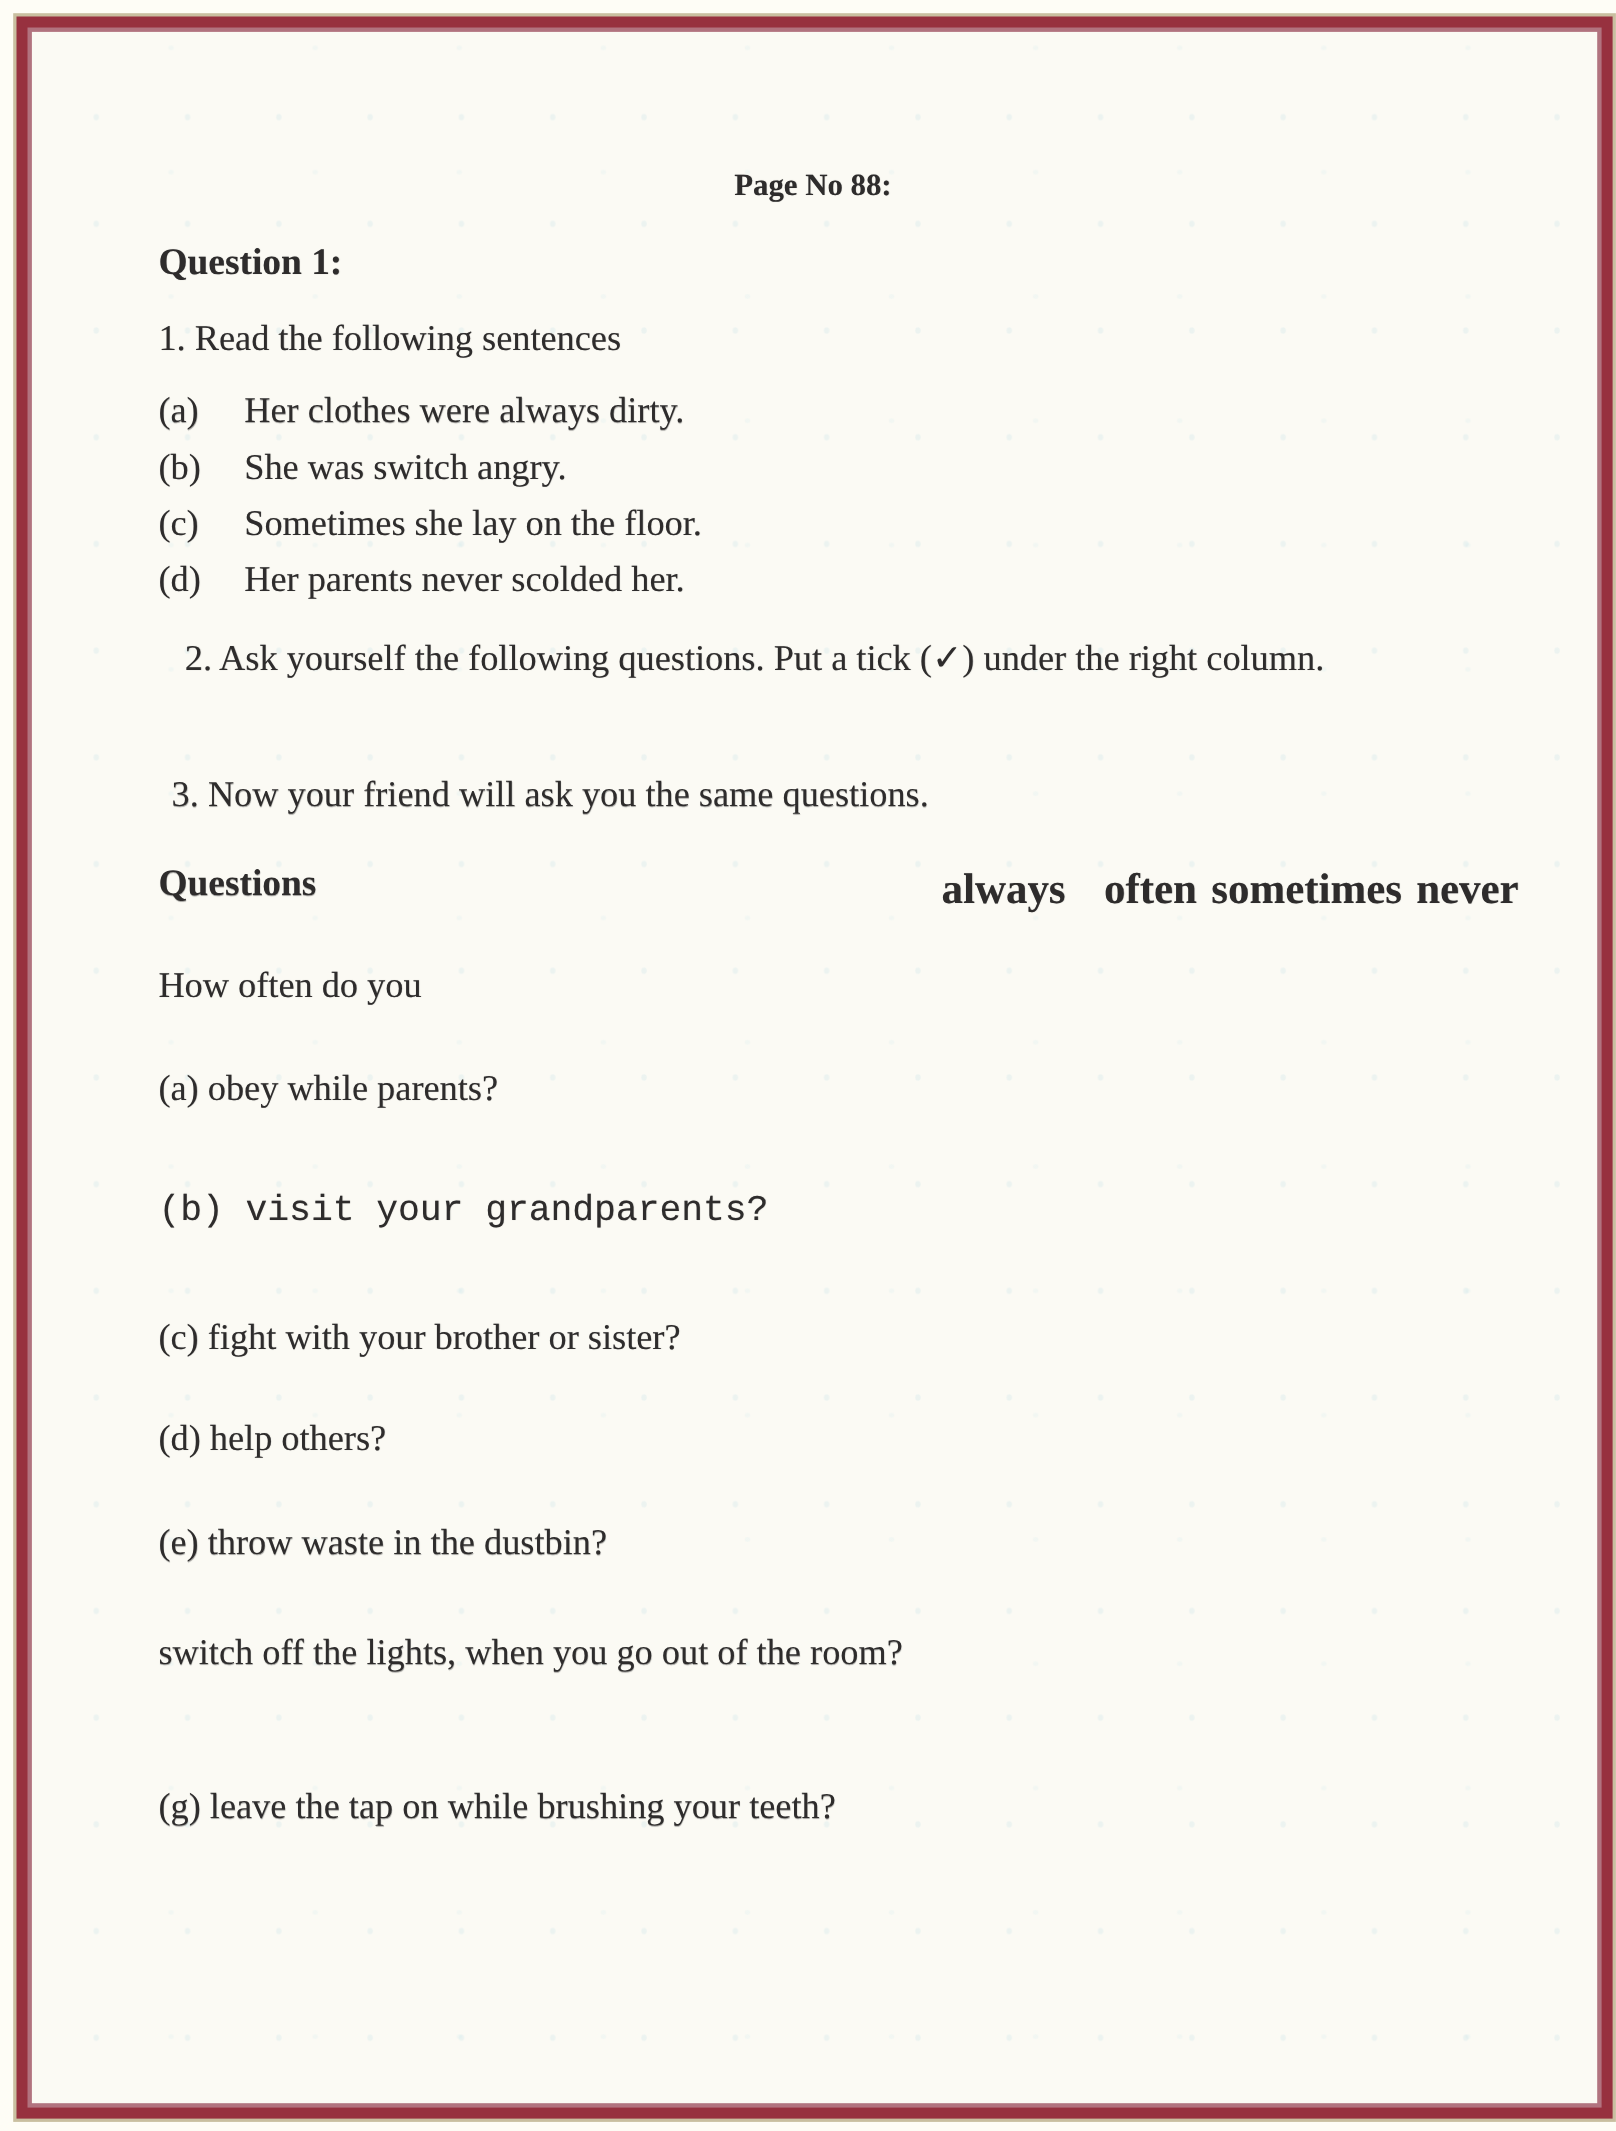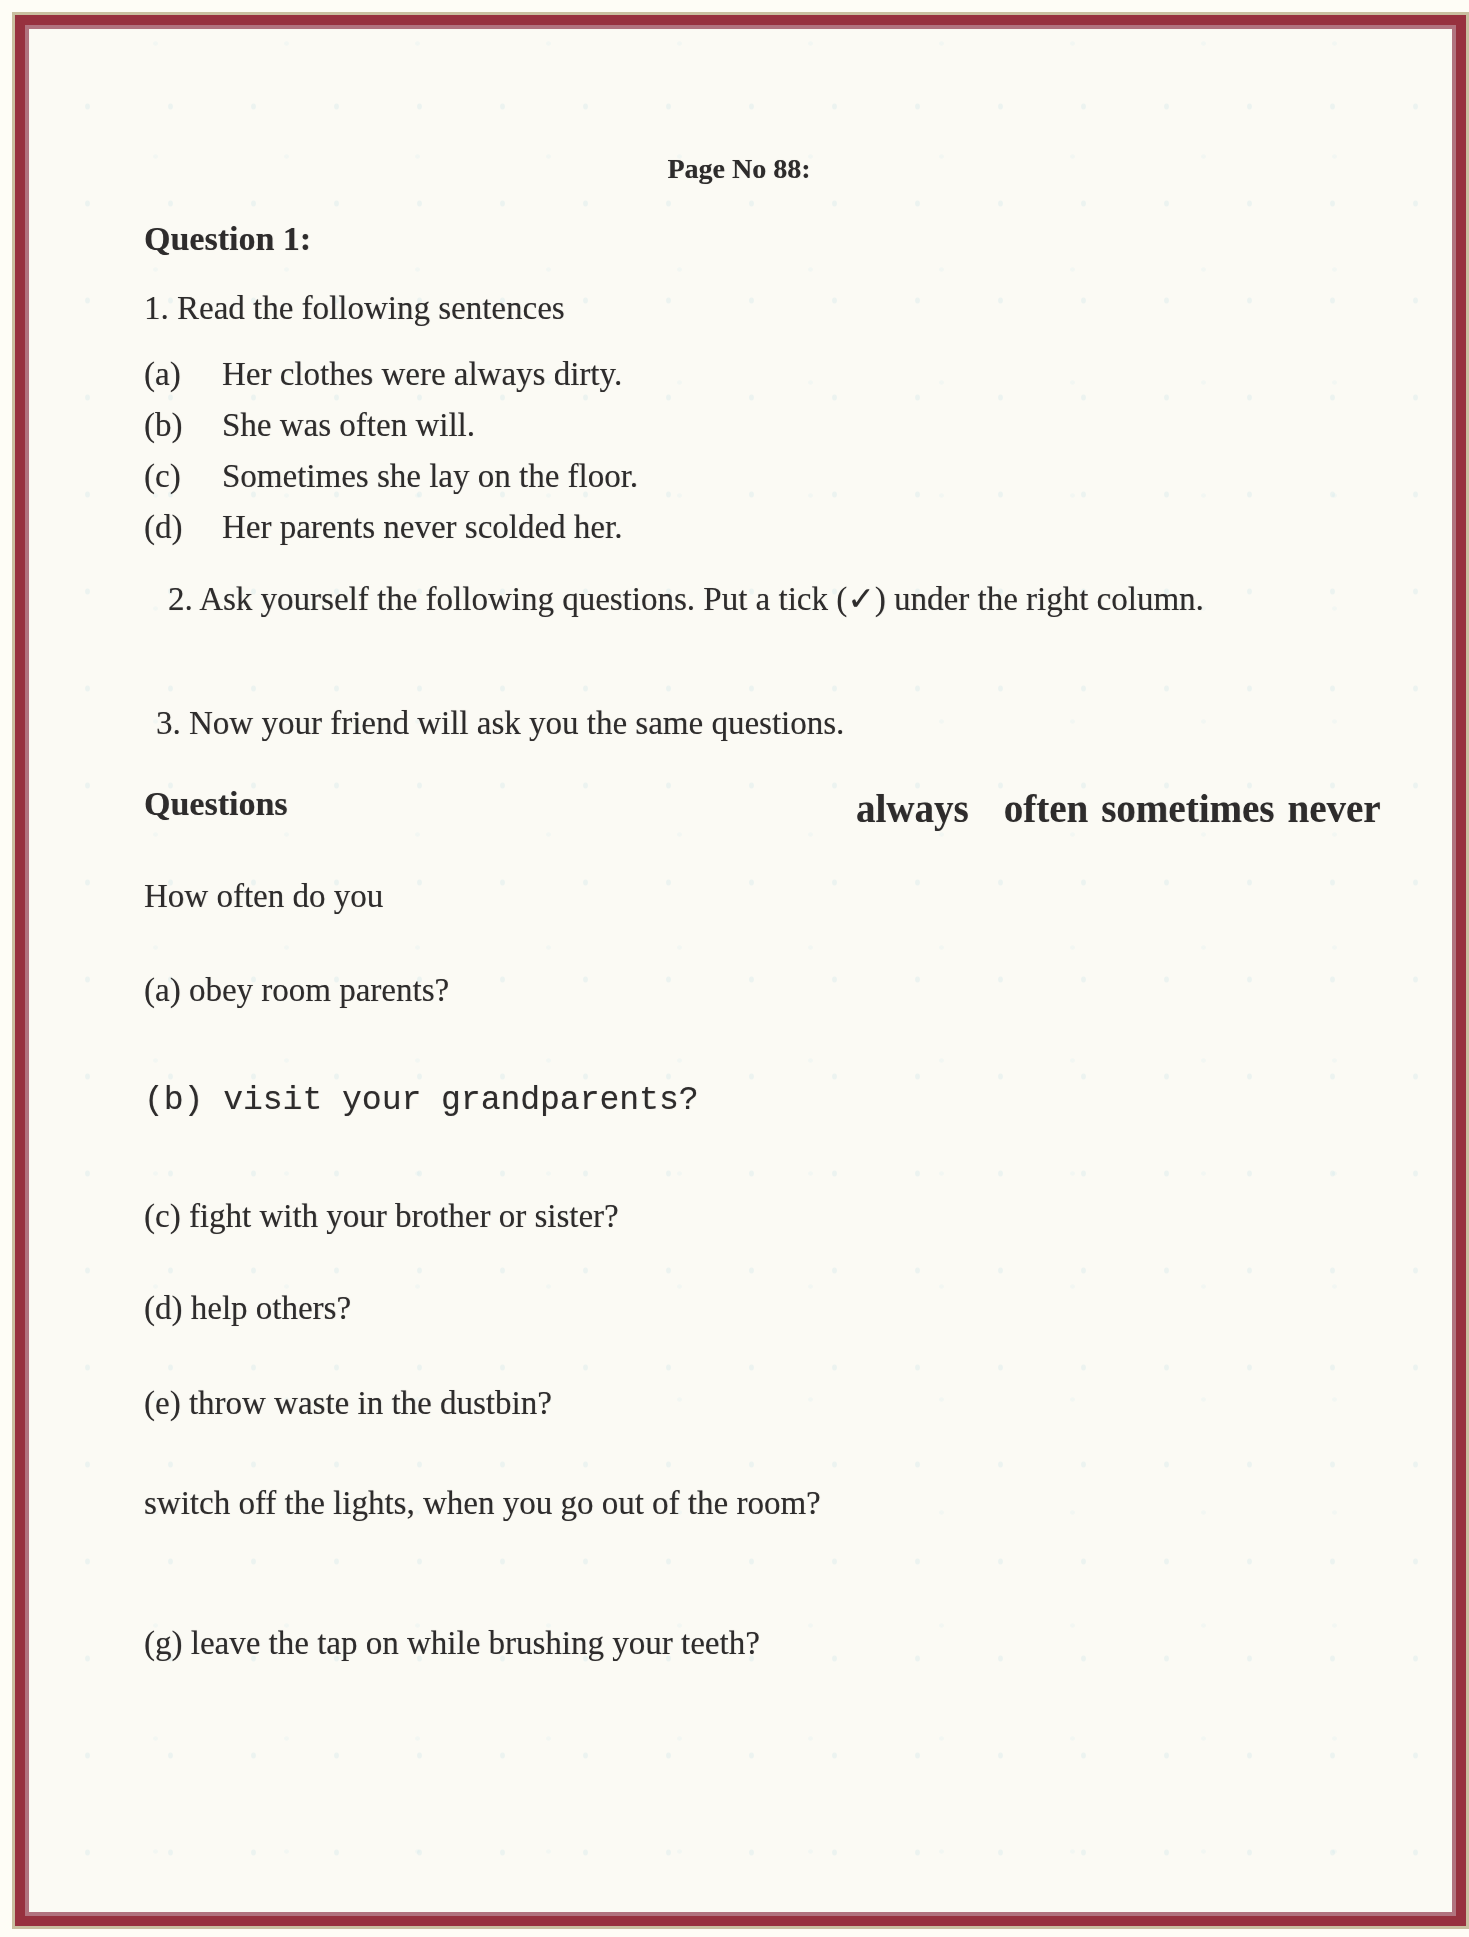--- a/index.html
+++ b/index.html
@@ -79,21 +79,21 @@
 
         <div class="abs step1">1. Read the following sentences</div>
 
         <div class="abs sentences">
           <div class="sentence-row">
             <span class="s-label">(a)</span>
             <span class="s-text">Her clothes were always dirty.</span>
           </div>
           <div class="sentence-row">
             <span class="s-label">(b)</span>
-            <span class="s-text">She was often will.</span>
+            <span class="s-text">She was switch angry.</span>
           </div>
           <div class="sentence-row">
             <span class="s-label">(c)</span>
             <span class="s-text">Sometimes she lay on the floor.</span>
           </div>
           <div class="sentence-row">
             <span class="s-label">(d)</span>
             <span class="s-text">Her parents never scolded her.</span>
           </div>
         </div>
@@ -106,21 +106,21 @@
 
         <div class="abs freq-group">
           <span class="freq-always">always</span>
           <span>often</span>
           <span>sometimes</span>
           <span>never</span>
         </div>
 
         <div class="abs lead-in">How often do you</div>
 
-        <div class="abs qi-0">(a) obey room parents?</div>
+        <div class="abs qi-0">(a) obey while parents?</div>
         <div class="abs qi-1">(b) visit your grandparents?</div>
         <div class="abs qi-2">(c) fight with your brother or sister?</div>
         <div class="abs qi-3">(d) help others?</div>
         <div class="abs qi-4">(e) throw waste in the dustbin?</div>
         <div class="abs qi-5">switch off the lights, when you go out of the room?</div>
         <div class="abs qi-6">(g) leave the tap on while brushing your teeth?</div>
 
       </div>
     </div>
   </div>

